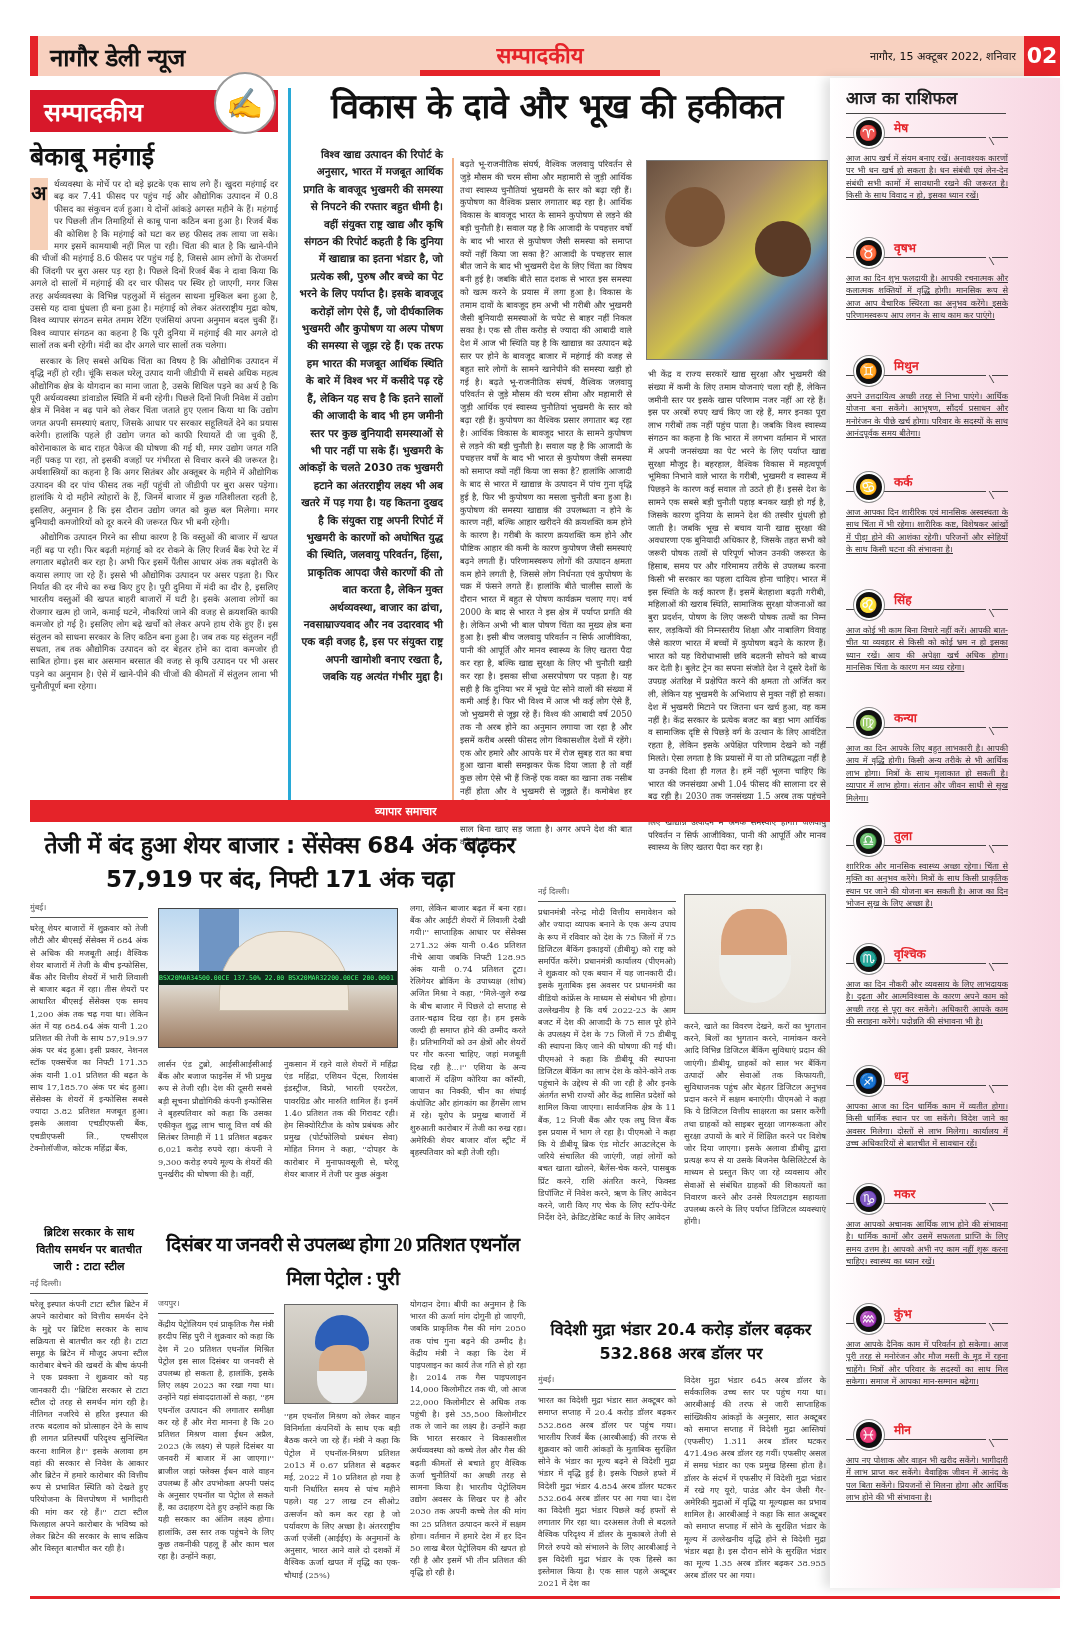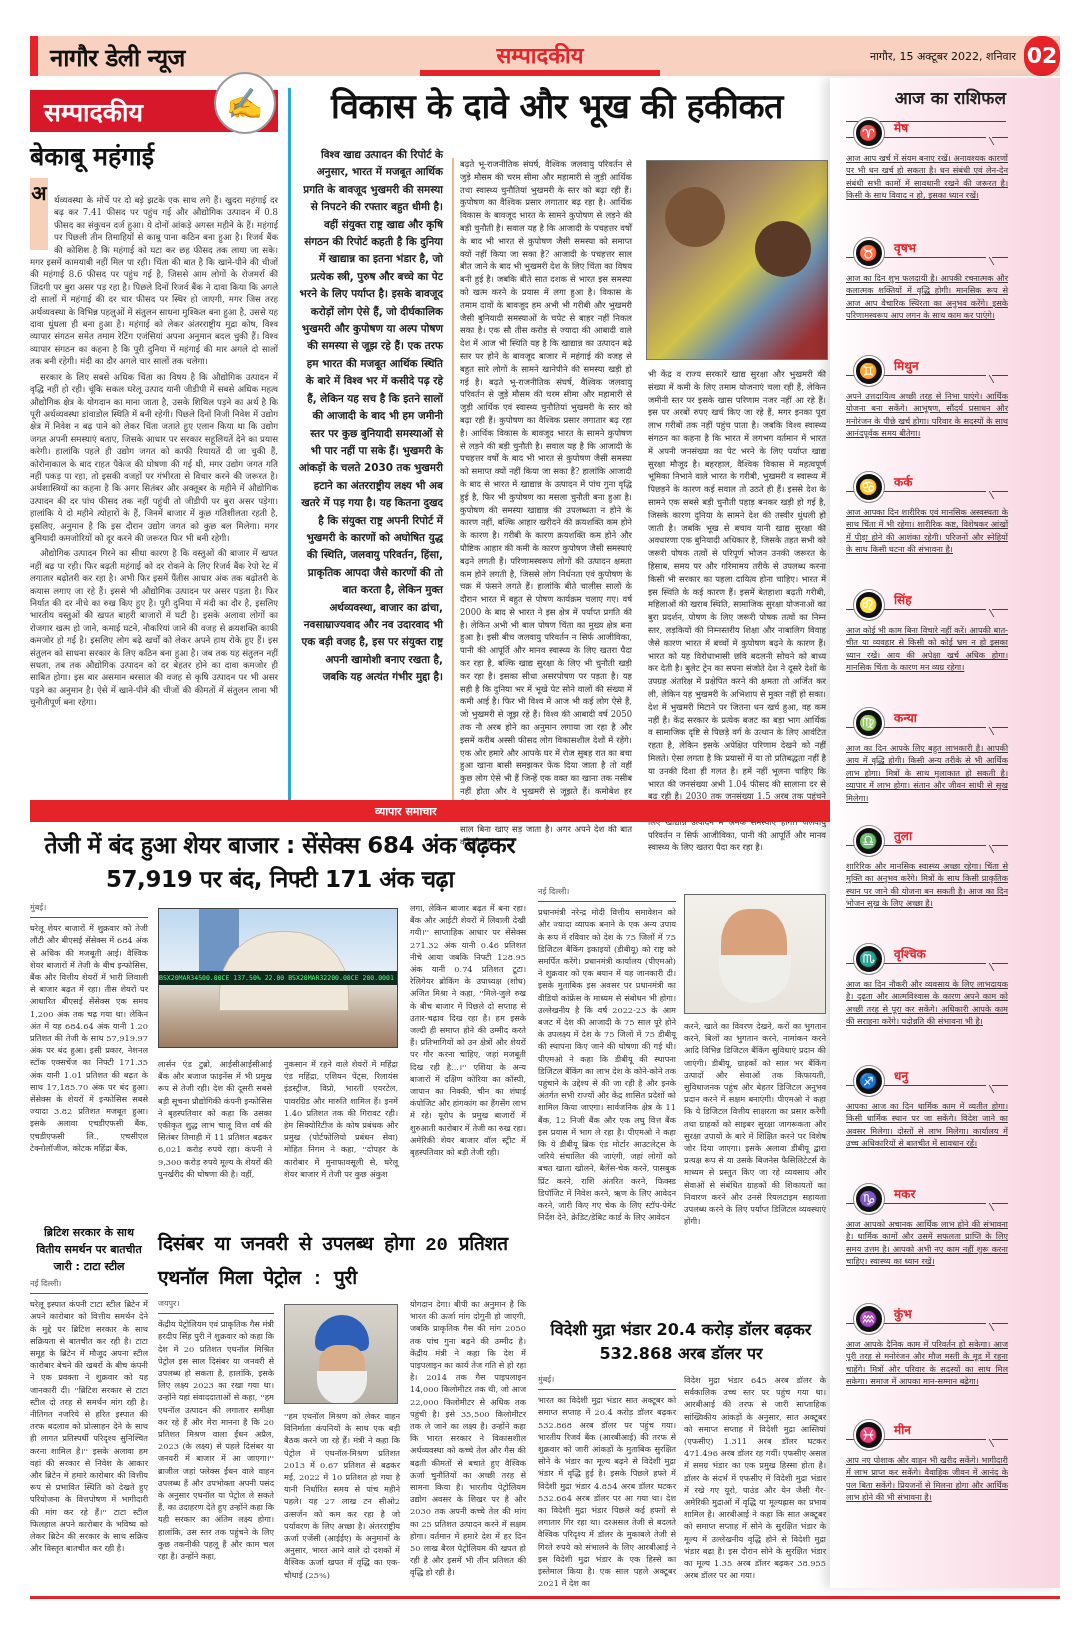--- a/index.html
+++ b/index.html
@@ -6,47 +6,47 @@
   body { width: 1080px; height: 1632px; background: #fff; font-family: "DejaVu Serif", serif; color: #222; position: relative; overflow: hidden; }
   .page { position: absolute; left: 30px; top: 28px; width: 1030px; height: 1580px; }
 
   
   .masthead { position: absolute; left: 0; top: 0; width: 1030px; height: 40px; background: #f8d1c0; margin-top: 8px; }
   .masthead .left-bar { position: absolute; left: 0; top: 0; width: 8px; height: 40px; background: #e52329; }
   .masthead .paper-name { position: absolute; left: 20px; top: 4px; font-family: "DejaVu Sans", sans-serif; font-weight: bold; font-size: 24px; color: #111; letter-spacing: -0.5px; }
   .masthead .section-name { position: absolute; left: 390px; top: 3px; width: 240px; text-align: center; font-family: "DejaVu Sans", sans-serif; font-size: 22px; color: #e52329; font-weight: bold; }
   .masthead .section-underline { position: absolute; left: 390px; top: 34px; width: 240px; height: 6px; background: #e52329; }
   .masthead .date { position: absolute; right: 44px; top: 12px; font-family: "DejaVu Sans", sans-serif; font-size: 11px; color: #111; }
-  .masthead .page-num { position: absolute; right: 0; top: 0; width: 36px; height: 40px; background: #e52329; color: #fff; font-family: "DejaVu Sans", sans-serif; font-weight: bold; font-size: 22px; text-align: center; line-height: 40px; border-radius: 17px; }
+  .masthead .page-num { position: absolute; right: 0; top: 0; width: 36px; height: 40px; background: #e52329; color: #fff; font-family: "DejaVu Sans", sans-serif; font-weight: bold; font-size: 22px; text-align: center; line-height: 40px; }
 
   
   .ed-banner { position: absolute; left: 0; top: 62px; width: 248px; height: 42px; background: #d7182a; }
   .ed-banner .label { position: absolute; left: 14px; top: 4px; font-family: "DejaVu Sans", sans-serif; font-weight: bold; font-size: 25px; color: #fff; }
   .ed-banner .pen { position: absolute; right: 2px; top: -18px; width: 62px; height: 62px; border-radius: 50%; background: #fff; border: 2px solid #999; display: flex; align-items: center; justify-content: center; font-size: 30px; color: #222; }
   .ed-title { position: absolute; left: 0; top: 110px; width: 248px; text-align: left; font-family: "DejaVu Sans", sans-serif; font-weight: bold; font-size: 25px; color: #111; }
   .ed-body { position: absolute; left: 0; top: 150px; width: 248px; font-size: 8.6px; line-height: 12.4px; text-align: justify; color: #333; }
   .dropcap { float: left; width: 18px; height: 72px; background: #f6d0b8; margin-right: 6px; font-family: "DejaVu Sans", sans-serif; font-size: 20px; font-weight: bold; text-align: center; line-height: 30px; color: #111; }
   .ed-body p { margin-bottom: 3px; text-indent: 10px; }
-  .ed-body p.first { text-indent: 0; margin-top: 16px; }
+  .ed-body p.first { text-indent: 0; }
 
   .vline-blue { position: absolute; left: 258px; top: 60px; width: 3px; height: 720px; background: #28a9d7; }
 
   
   .lead-title { position: absolute; left: 262px; top: 54px; width: 530px; text-align: center; font-family: "DejaVu Sans", sans-serif; font-weight: bold; font-size: 34px; color: #111; letter-spacing: -0.5px; }
   .pull-quote { position: absolute; left: 268px; top: 118px; width: 145px; font-family: "DejaVu Sans", sans-serif; font-weight: bold; font-size: 10.4px; line-height: 17.4px; text-align: right; color: #222; }
   .vline-orange { position: absolute; left: 422px; top: 130px; width: 2px; height: 650px; background: #f2b48a; }
   .lead-col1 { position: absolute; left: 430px; top: 130px; width: 172px; font-size: 8.4px; line-height: 12.8px; text-align: justify; color: #333; }
   .lead-col2 { position: absolute; left: 618px; top: 340px; width: 178px; font-size: 8.4px; line-height: 12.8px; text-align: justify; color: #333; }
   .lead-photo { position: absolute; left: 616px; top: 132px; width: 182px; height: 200px; background: linear-gradient(135deg, #6a5140 0%, #a88a6a 35%, #d0c24a 55%, #6a8fb0 70%, #9a3030 90%); border: 1px solid #777; overflow: hidden; }
   .lead-photo .kid1 { position: absolute; left: 18px; top: 26px; width: 60px; height: 60px; border-radius: 50%; background: #7a5436; }
   .lead-photo .kid2 { position: absolute; left: 108px; top: 60px; width: 56px; height: 56px; border-radius: 50%; background: #5a3a26; }
 
   
   .horo { position: absolute; left: 800px; top: 50px; width: 230px; height: 1510px; background: linear-gradient(90deg, #fff 0%, #fdeef3 30%, #f8d6e2 100%); box-shadow: -6px 0 10px rgba(0,0,0,0.12); }
-  .horo-title { position: absolute; left: 16px; top: 8px; width: 160px; text-align: right; font-family: "DejaVu Sans", sans-serif; font-size: 17px; font-weight: bold; color: #222; border-bottom: 1.5px solid #444; padding-bottom: 12px; }
+  .horo-title { position: absolute; left: 16px; top: 8px; width: 160px; text-align: left; font-family: "DejaVu Sans", sans-serif; font-size: 17px; font-weight: bold; color: #222; border-bottom: 1.5px solid #444; padding-bottom: 4px; }
   .sign { position: absolute; left: 16px; width: 162px; }
   .sign-head { position: relative; height: 30px; }
   .sign-icon { position: absolute; left: 8px; top: 0; width: 30px; height: 30px; border-radius: 50%; background: #111; border: 2px solid #fff; box-shadow: 0 0 0 1px #888; color: #fff; font-size: 15px; text-align: center; line-height: 26px; }
   .sign-name { position: absolute; left: 48px; top: 1px; font-family: "DejaVu Sans", sans-serif; font-weight: bold; font-size: 12px; color: #e52329; }
   .sign-line { position: absolute; left: 0; top: 19px; width: 140px; height: 1px; background: #444; }
   .sign-notch { position: absolute; left: 138px; top: 19px; width: 8px; height: 8px; border-right: 1px solid #444; transform: skewX(30deg); }
   .sign-line2 { position: absolute; left: 146px; top: 19px; width: 16px; height: 1px; background: #444; }
   .sign-text { font-family: "DejaVu Sans", sans-serif; font-size: 8.2px; line-height: 12.4px; color: #333; text-align: justify; margin-top: 4px; text-decoration: underline; }
 
   
@@ -69,21 +69,21 @@
   .db-photo { position: absolute; left: 654px; top: 866px; width: 142px; height: 120px; border: 1px solid #666; background: linear-gradient(180deg, #f2f0ea 0%, #e8e4dc 100%); overflow: hidden; }
   .db-photo .face { position: absolute; left: 36px; top: 14px; width: 66px; height: 84px; border-radius: 40% 40% 45% 45%; background: #d9a27c; }
   .db-photo .beard { position: absolute; left: 34px; top: 60px; width: 72px; height: 48px; border-radius: 0 0 40px 40px; background: #eeeeea; }
   .db-col2 { position: absolute; left: 654px; top: 992px; width: 142px; font-size: 8.2px; line-height: 12.2px; text-align: justify; color: #333; }
 
   
   .tata-title { position: absolute; left: 0; top: 1196px; width: 118px; text-align: center; font-family: "DejaVu Sans", sans-serif; font-weight: bold; font-size: 11px; line-height: 17px; color: #111; }
   .tata-body { position: absolute; left: 0; top: 1250px; width: 118px; font-size: 8.2px; line-height: 12.2px; text-align: justify; color: #333; }
 
   
-  .eth-title { position: absolute; left: 128px; top: 1200px; width: 370px; font-family: Liberation Mono, monospace; font-weight: bold; font-size: 19px; line-height: 34px; color: #111; letter-spacing: -0.3px; }
+  .eth-title { position: absolute; left: 128px; top: 1200px; width: 370px; text-align: center; font-family: Liberation Serif, serif; font-weight: bold; font-size: 19px; line-height: 34px; color: #111; letter-spacing: -0.3px; }
   .eth-col1 { position: absolute; left: 128px; top: 1270px; width: 116px; font-size: 8.2px; line-height: 12.2px; text-align: justify; color: #333; }
   .eth-photo { position: absolute; left: 254px; top: 1276px; width: 114px; height: 100px; border: 1px solid #666; background: linear-gradient(180deg, #d8d4cc 0%, #b8b2a8 100%); overflow: hidden; }
   .eth-photo .turban { position: absolute; left: 30px; top: 10px; width: 54px; height: 36px; border-radius: 30px 30px 8px 8px; background: #2d5fb8; }
   .eth-photo .face { position: absolute; left: 34px; top: 40px; width: 46px; height: 44px; border-radius: 40%; background: #d8ad8a; }
   .eth-photo .beard { position: absolute; left: 32px; top: 66px; width: 50px; height: 34px; border-radius: 0 0 25px 25px; background: #eee; }
   .eth-col2 { position: absolute; left: 254px; top: 1382px; width: 116px; font-size: 8.2px; line-height: 12.2px; text-align: justify; color: #333; }
   .eth-col3 { position: absolute; left: 380px; top: 1270px; width: 116px; font-size: 8.2px; line-height: 12.2px; text-align: justify; color: #333; }
 
   
   .fx-title { position: absolute; left: 506px; top: 1290px; width: 290px; text-align: center; font-family: "DejaVu Sans", sans-serif; font-weight: bold; font-size: 16px; line-height: 24px; color: #111; }

